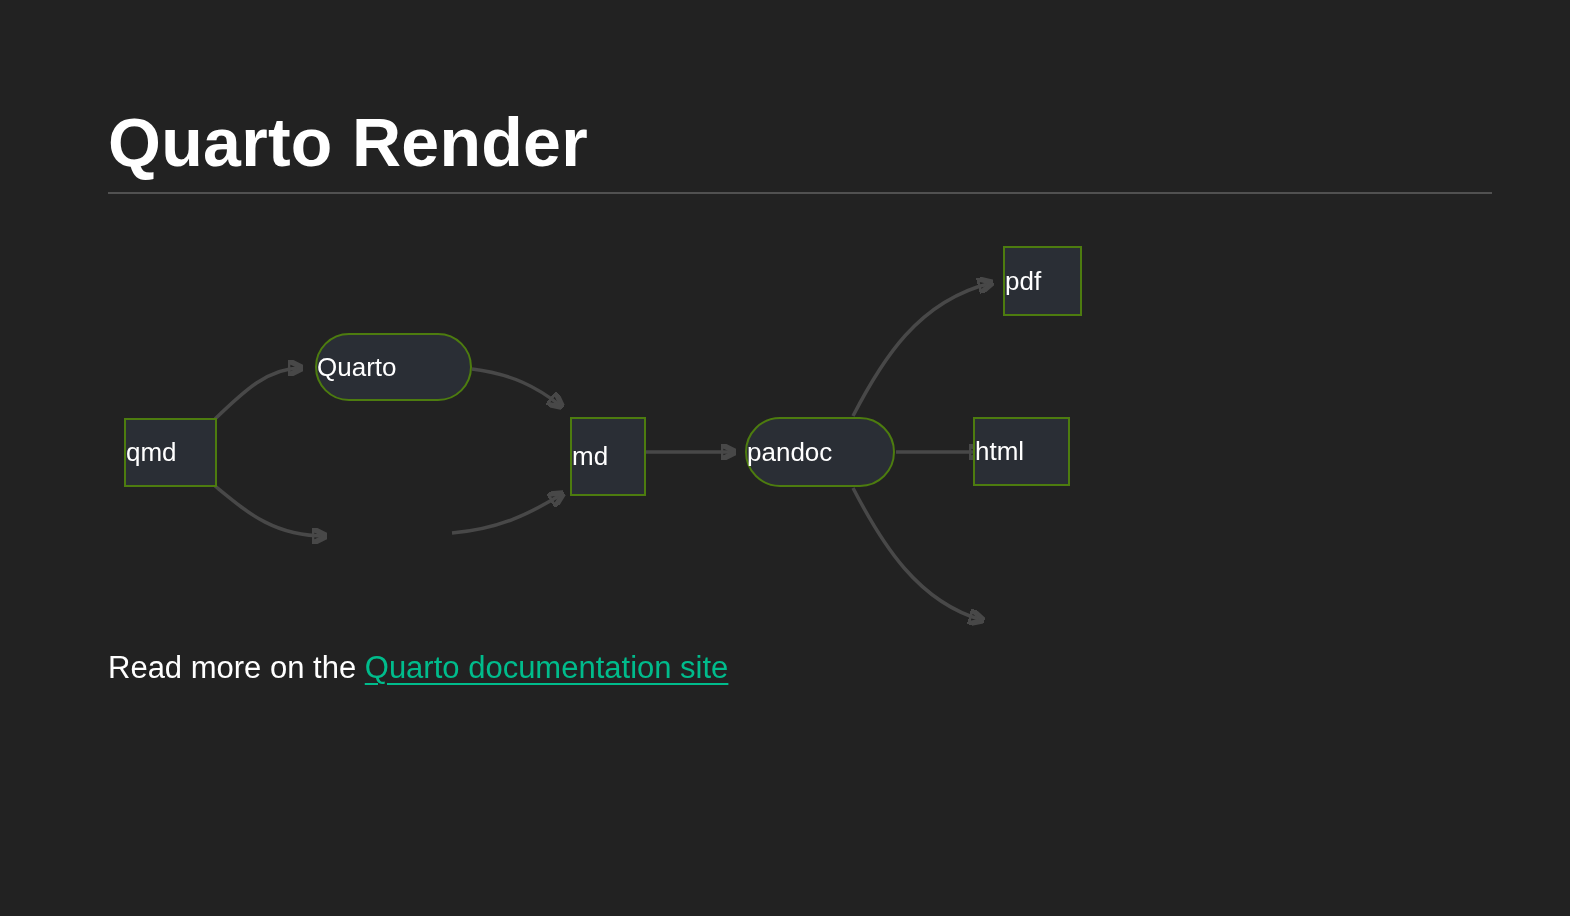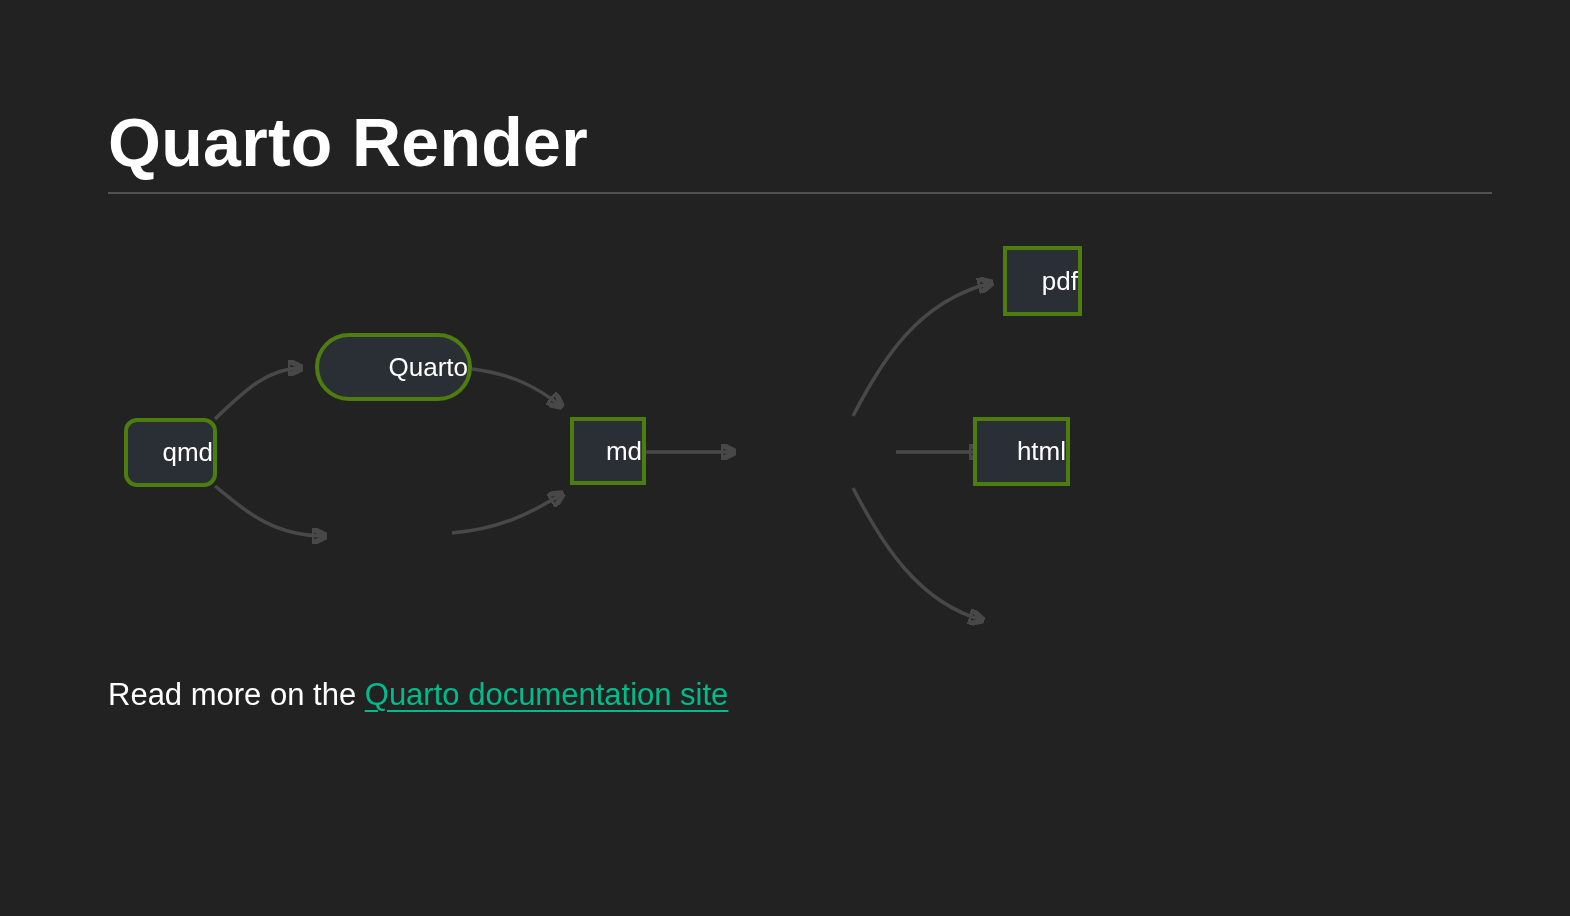--- a/index.html
+++ b/index.html
@@ -23,40 +23,40 @@
     position:absolute;
     left:108px; top:192px;
     width:1384px; height:2px;
     background:#515151;
   }
   .diagram { position:absolute; left:0; top:0; width:1570px; height:916px; }
   .edges { position:absolute; left:0; top:0; }
   .edges path { stroke:#484848; stroke-width:3.5; fill:none; }
   .node {
     position:absolute;
-    display:flex; align-items:center; justify-content:flex-end;
+    display:flex; align-items:center; justify-content:flex-start;
     background:#2a2e35;
-    border:4px solid #4d7c0f;
+    border:2px solid #4d7c0f;
     color:#ffffff;
     font-size:26px;
     font-weight:400;
     white-space:nowrap;
   }
   .stadium { border-radius:36px; }
-  .node-qmd     { left:124px;  top:418px; width:93px;  height:69px;border-radius:13px; }
+  .node-qmd     { left:124px;  top:418px; width:93px;  height:69px; }
   .node-jupyter { left:315px;  top:333px; width:157px; height:68px; }
   .node-knitr   { left:336px;  top:502px; width:116px; height:69px; }
-  .node-md      { left:570px;  top:417px; width:76px;  height:68px; }
+  .node-md      { left:570px;  top:417px; width:76px;  height:79px; }
   .node-pandoc  { left:745px;  top:417px; width:150px; height:70px; }
   .node-pdf     { left:1003px; top:246px; width:79px;  height:70px; }
   .node-html    { left:973px;  top:417px; width:97px;  height:69px; }
   .node-docx    { left:993px;  top:586px; width:99px;  height:68px; }
   .footer {
     position:absolute;
-    left:108px; top:677px;
+    left:108px; top:650px;
     font-size:31px;
     font-weight:400;
     color:#ffffff;
   }
   .footer a {
     color:#00bc8c;
     text-decoration:underline;
     text-decoration-thickness:2px;
     text-underline-offset:5px;
     cursor:pointer;
@@ -87,20 +87,23 @@
 
   <div class="node node-qmd">
     <span>qmd</span>
   </div>
   <div class="node stadium node-jupyter">
     <span>Quarto</span>
   </div>
   <div class="node node-md">
     <span>md</span>
   </div>
+  <div class="node stadium node-pandoc">
+    <span>pandoc</span>
+  </div>
   <div class="node node-pdf">
     <span>pdf</span>
   </div>
   <div class="node node-html">
     <span>html</span>
   </div>
 </div>
 
 <p class="footer"><span>Read more on the </span><a href="#">Quarto documentation site</a></p>
 

